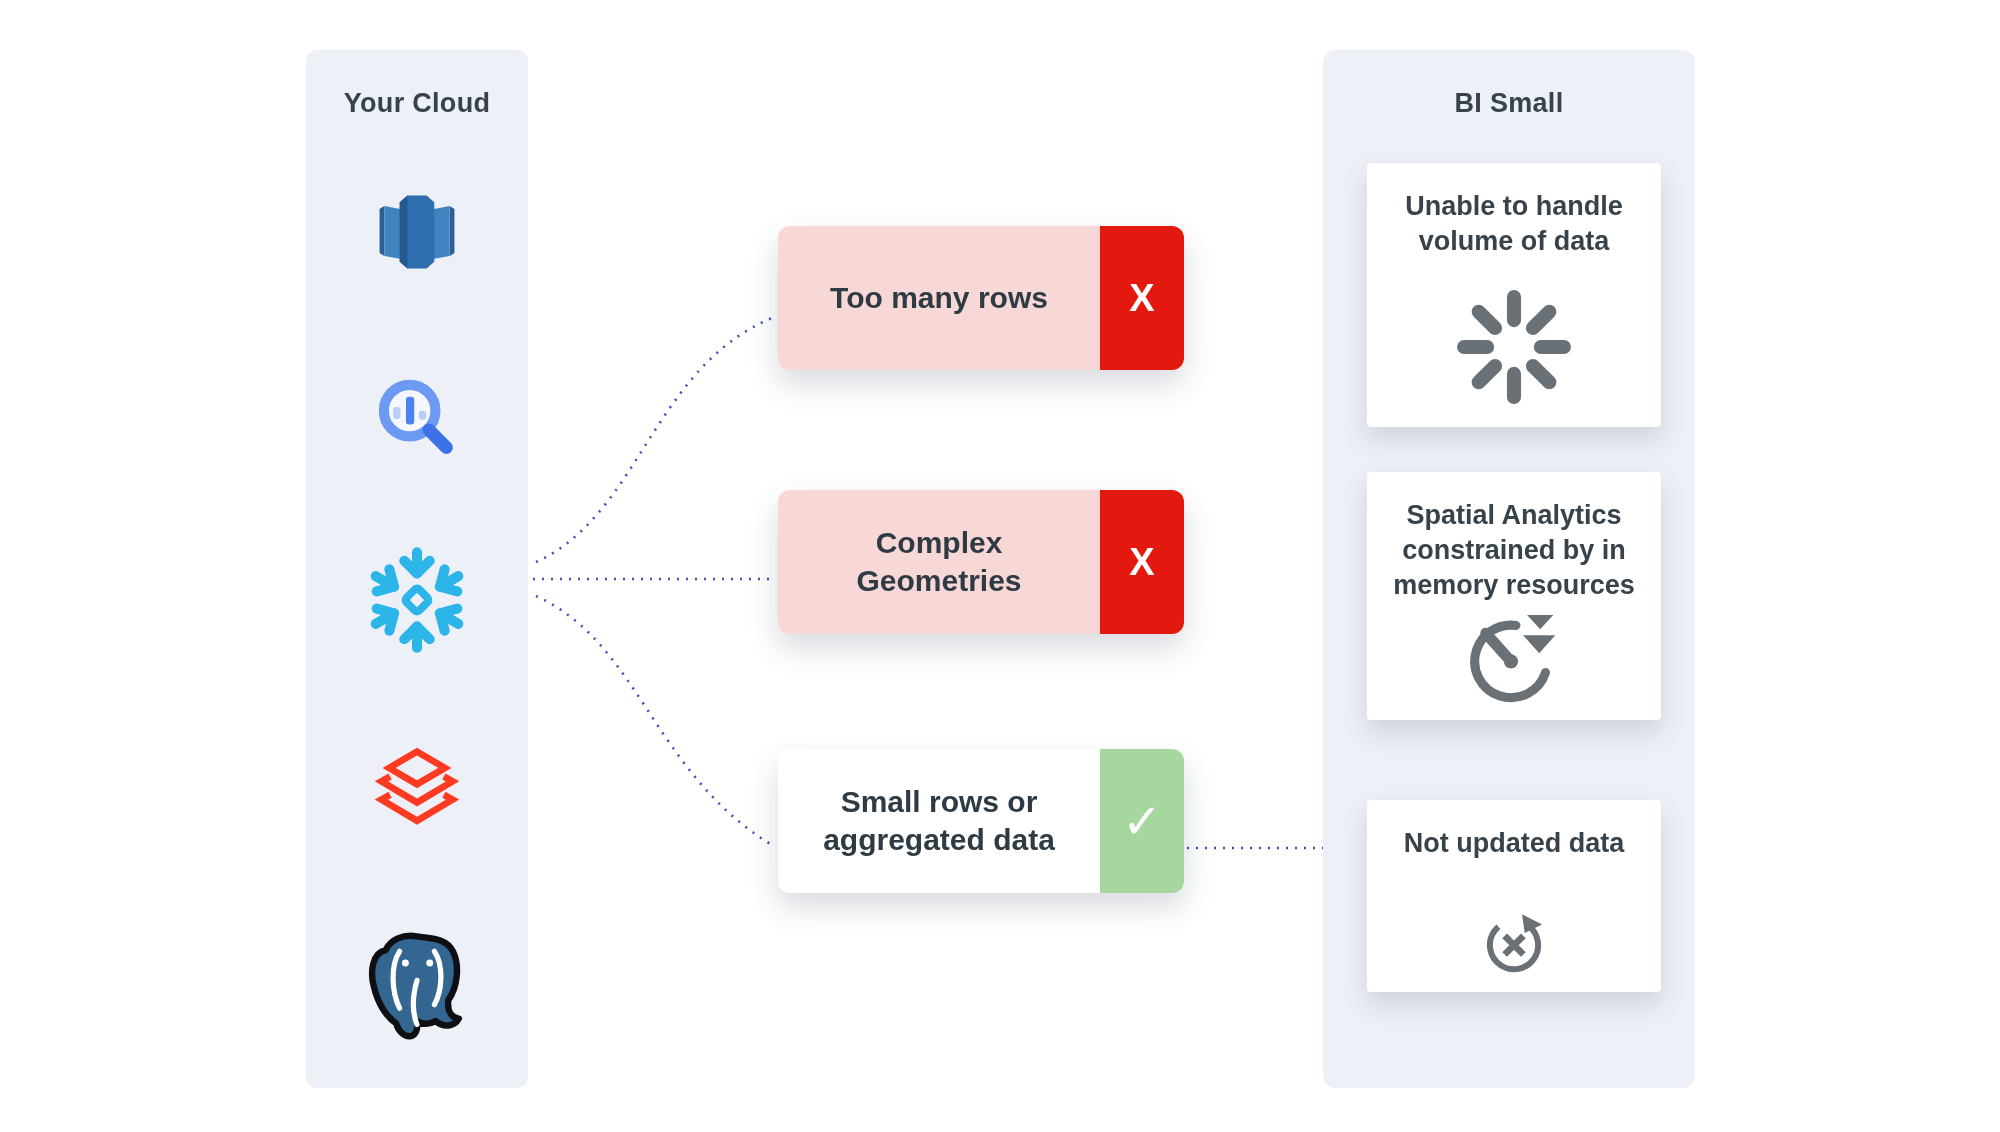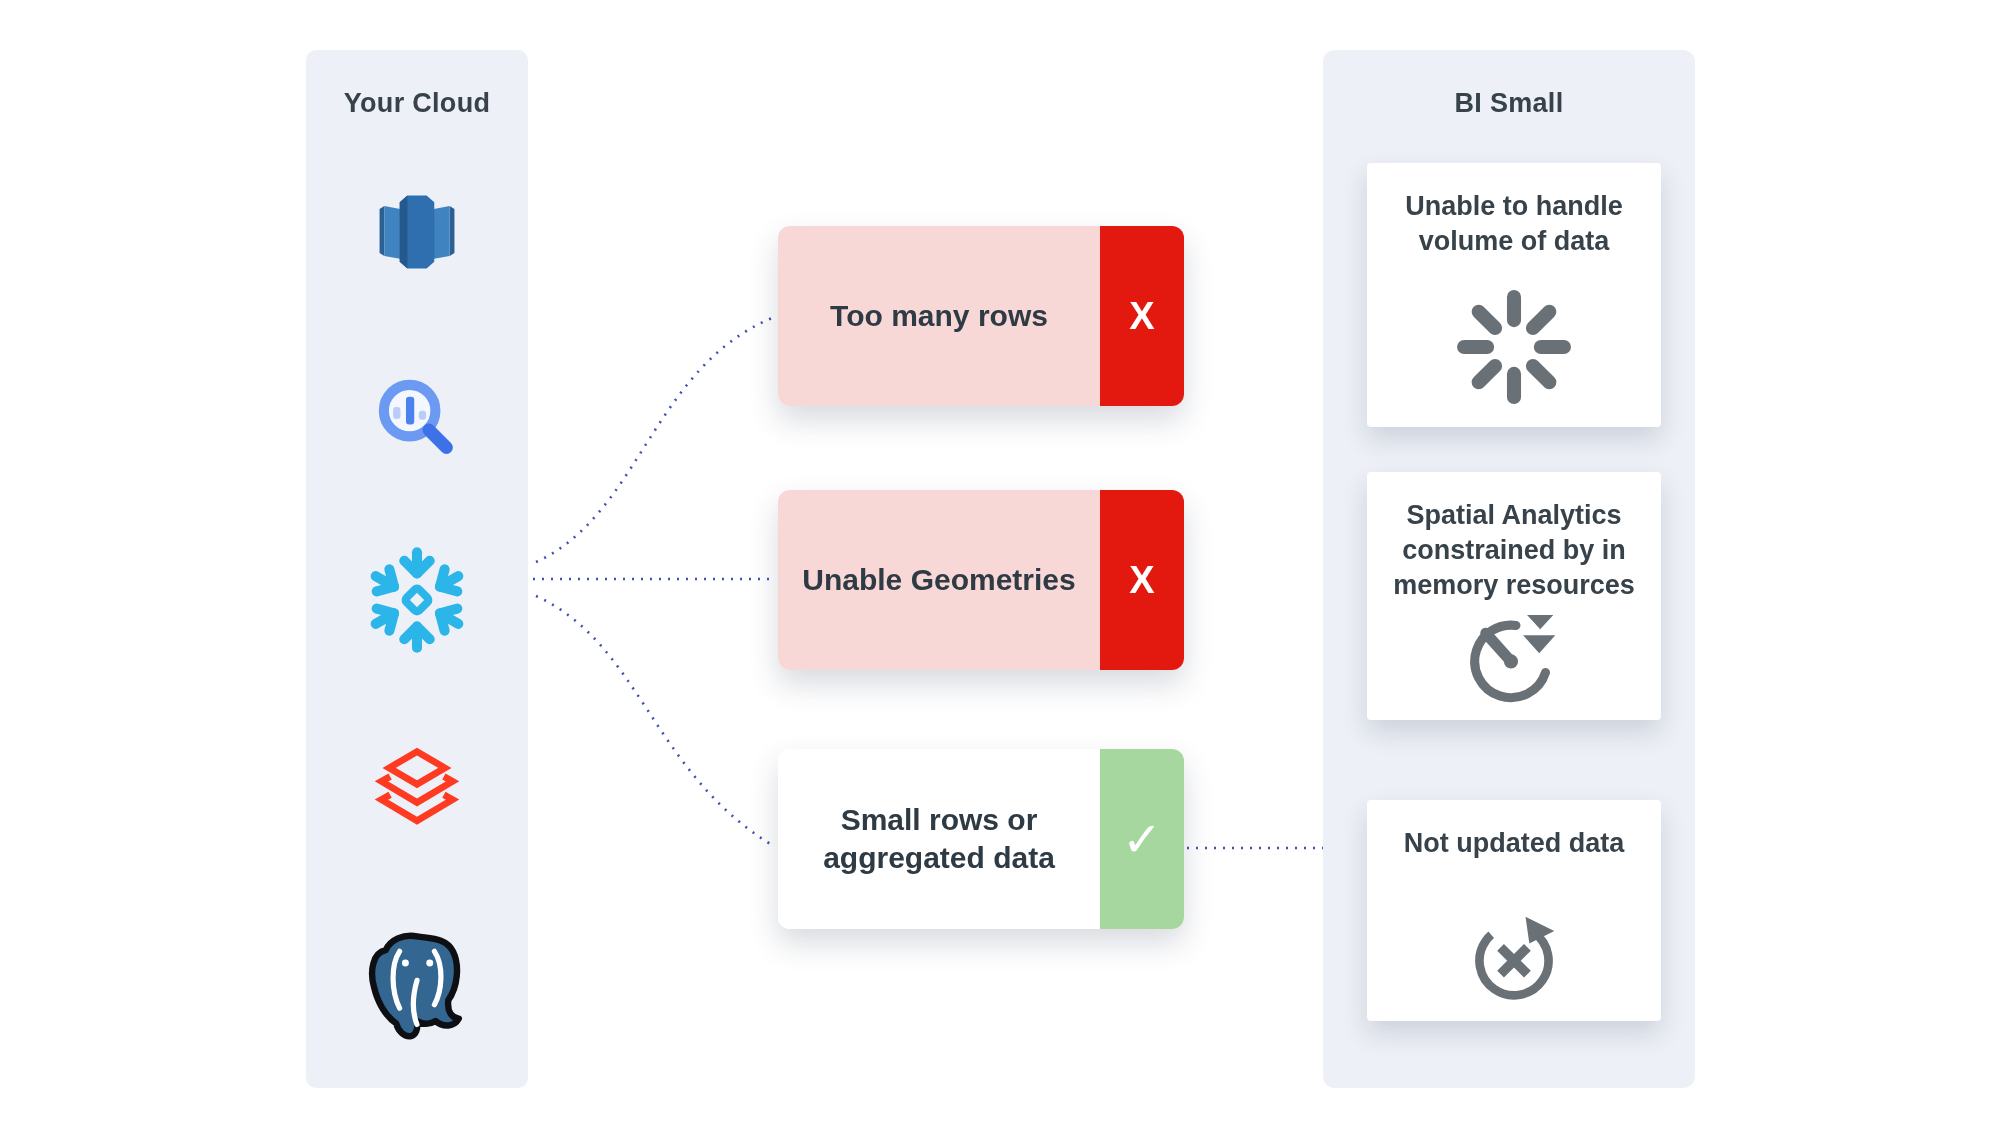--- a/index.html
+++ b/index.html
@@ -16,21 +16,21 @@
     font-size:27px;font-weight:700;color:#37424a;letter-spacing:.3px;
   }
   .svc-icon{position:absolute;left:50%;transform:translateX(-50%);}
   .svc-redshift{top:134px;}
   .svc-bigquery{top:322px;}
   .svc-snowflake{top:497px;}
   .svc-databricks{top:692px;}
   .svc-postgres{top:877px;}
   
   .mid-box{
-    position:absolute;left:778px;width:406px;height:180px;border-radius:12px;
+    position:absolute;left:778px;width:406px;height:144px;border-radius:12px;
     display:flex;overflow:hidden;box-shadow:0 14px 30px rgba(40,50,80,.18);
   }
   .mid-box.b1{top:226px;}
   .mid-box.b2{top:490px;}
   .mid-box.b3{top:749px;}
   .box-label-area{flex:1;display:flex;align-items:center;justify-content:center;}
   .fail .box-label-area{background:#f8d8d6;}
   .pass .box-label-area{background:#ffffff;}
   .box-label{
     font-size:30px;font-weight:700;color:#2f3b44;text-align:center;
@@ -42,21 +42,21 @@
   .strip-x{font-size:38px;font-weight:700;}
   .strip-check{font-size:48px;font-weight:400;}
   
   .card{
     position:absolute;left:1367px;width:294px;background:#ffffff;border-radius:4px;
     box-shadow:0 12px 26px rgba(40,50,80,.16);
     display:flex;flex-direction:column;align-items:center;
   }
   .card.c1{top:163px;height:264px;}
   .card.c2{top:472px;height:248px;}
-  .card.c3{top:800px;height:221px;gap:48px;}
+  .card.c3{top:800px;height:192px;gap:48px;}
   .card-title{
     margin-top:26px;font-size:27px;font-weight:700;color:#37424a;
     text-align:center;line-height:1.3;padding:0 20px;
   }
   .card-icon{margin-top:auto;margin-bottom:16px;}
   
   #connectors{position:absolute;left:0;top:0;pointer-events:none;}
   .dotline{stroke:#3f51b5;stroke-width:2.6;fill:none;stroke-dasharray:2 7;}
 </style>
 </head>
@@ -154,21 +154,21 @@
     <div class="box-label-area">
       <div class="box-label">Too many rows</div>
     </div>
     <div class="box-strip">
       <span class="strip-x">X</span>
     </div>
   </div>
 
   <div class="mid-box b2 fail">
     <div class="box-label-area">
-      <div class="box-label">Unable Geometries</div>
+      <div class="box-label">Complex Geometries</div>
     </div>
     <div class="box-strip">
       <span class="strip-x">X</span>
     </div>
   </div>
 
   <div class="mid-box b3 pass">
     <div class="box-label-area">
       <div class="box-label">Small rows or aggregated data</div>
     </div>

